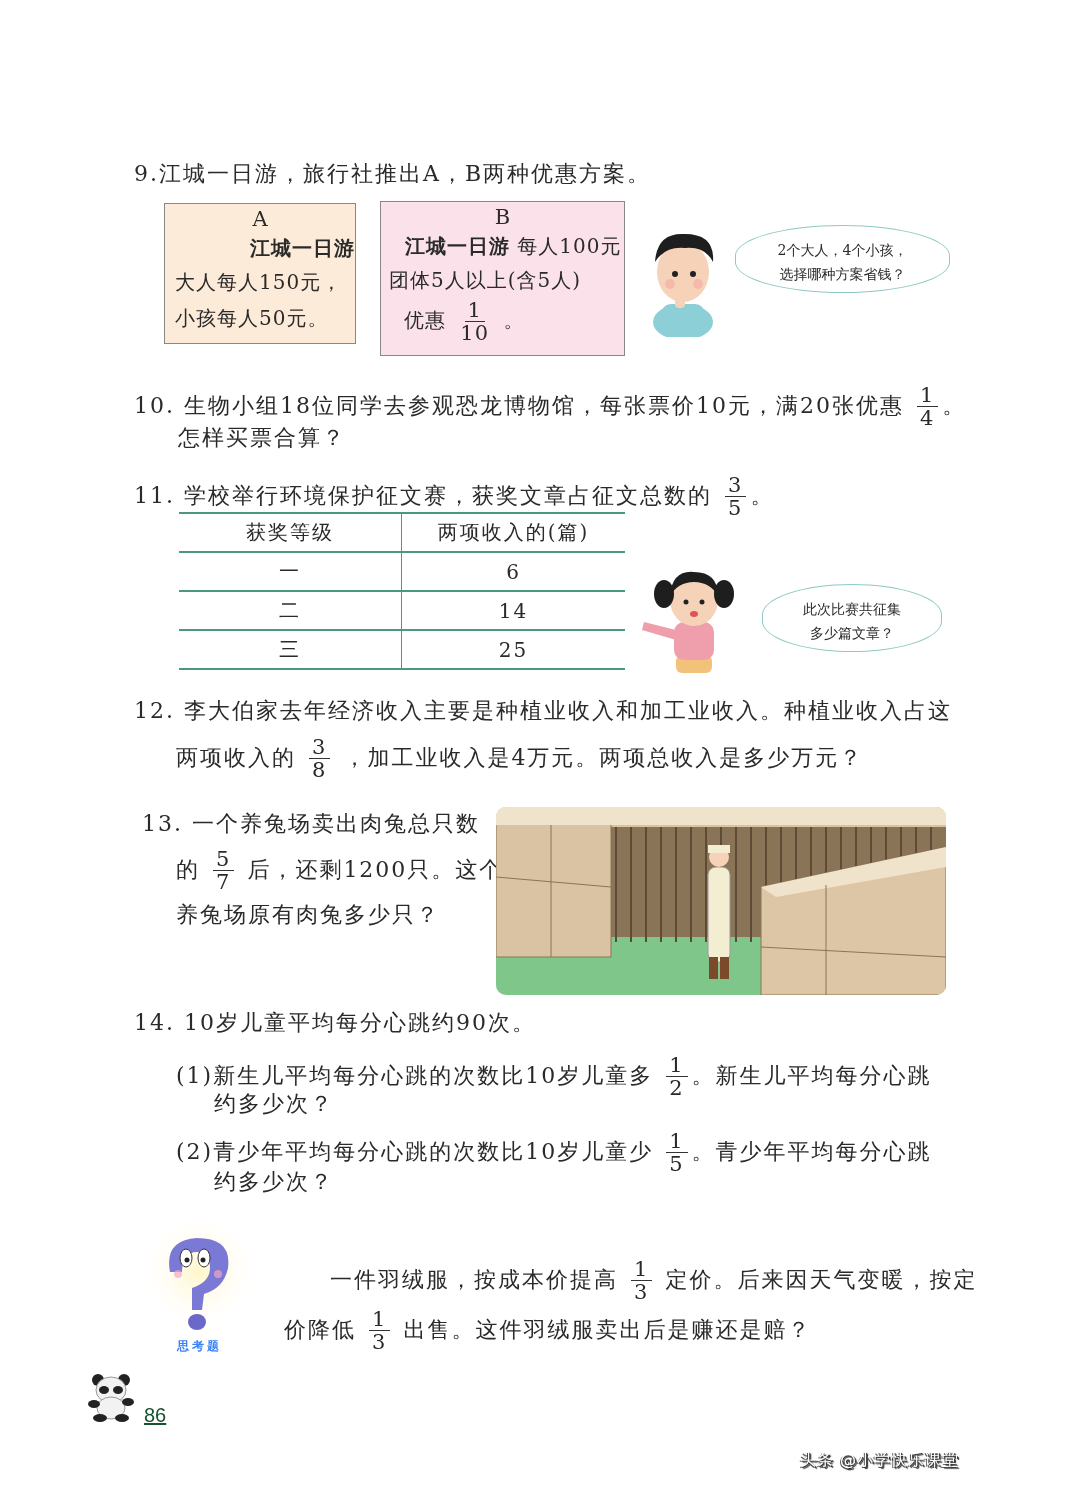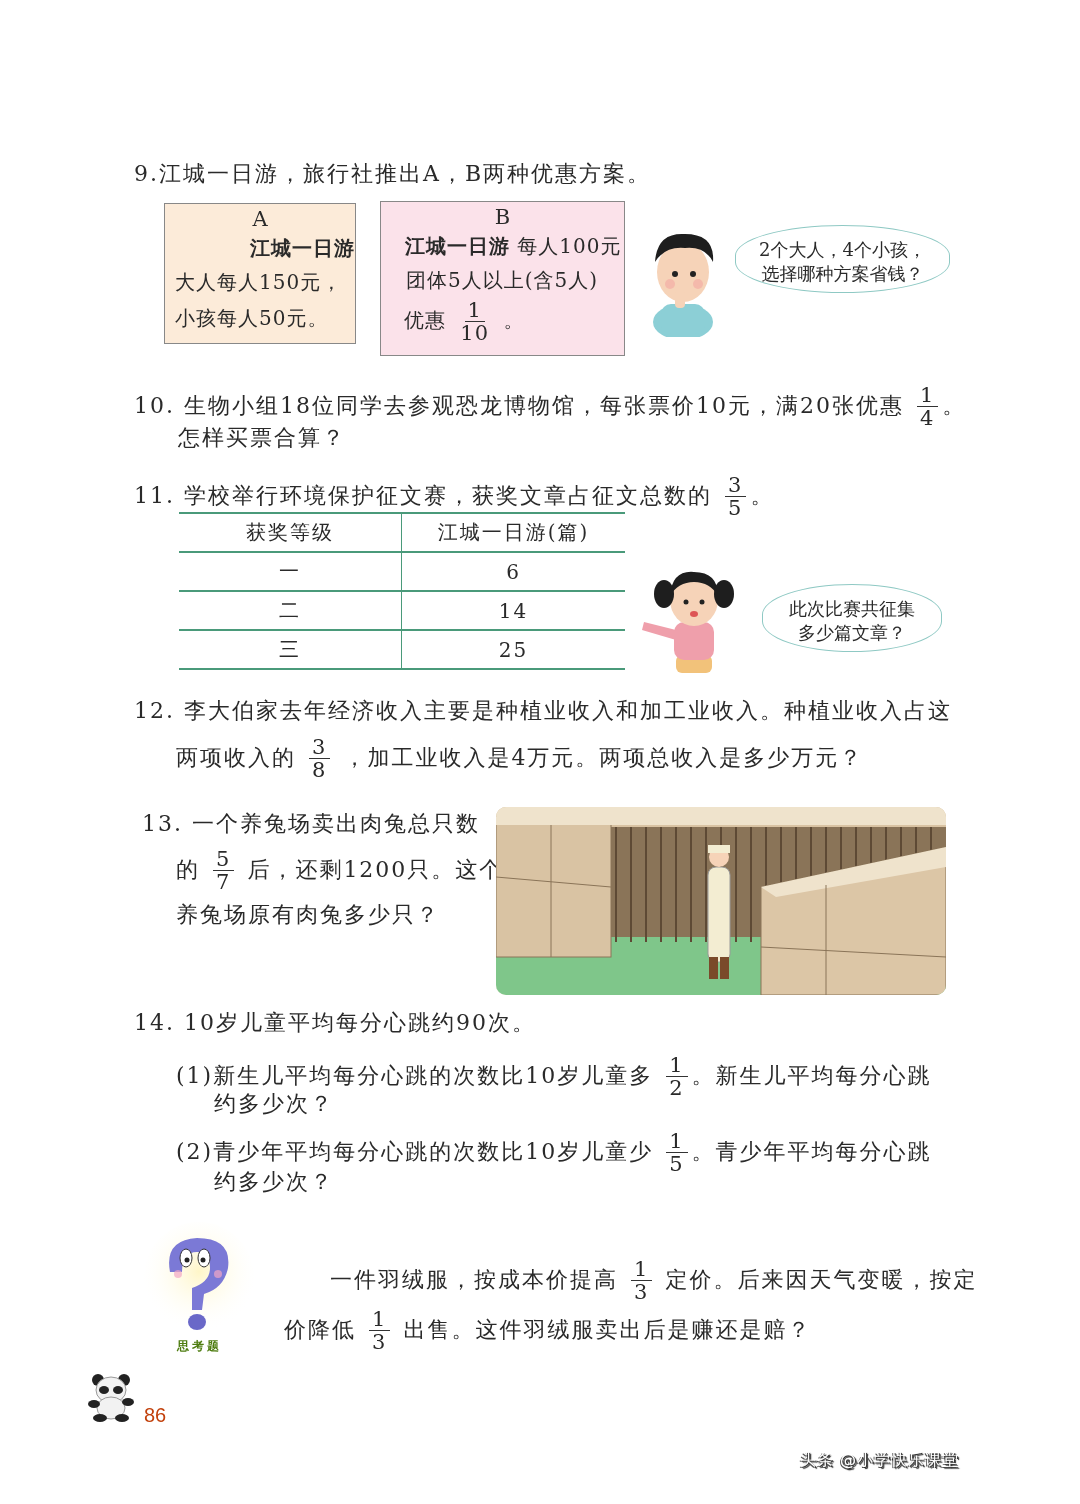--- a/index.html
+++ b/index.html
@@ -15,21 +15,21 @@
 
   
   .box { position:absolute; border:1.5px solid #888; box-sizing:border-box; }
   .boxA { left:164px; top:203px; width:192px; height:141px; background:#fcebd9; }
   .boxB { left:380px; top:201px; width:245px; height:155px; background:#fbe2ea; }
   .box .head { text-align:center; font-size:21px; line-height:26px; margin-top:2px; }
   .box .line { font-size:20px; line-height:36px; padding-left:10px; white-space:nowrap; letter-spacing:1px; }
 
   
   .bubble { position:absolute; background:#fff; border:1.5px solid #8fc9c4; border-radius:50% / 45%;
-            font-size:18px; line-height:24px; text-align:center; box-sizing:border-box; padding-top:12px; }
+            font-size:14px; line-height:24px; text-align:center; box-sizing:border-box; padding-top:12px; }
 
   
   .tbl { position:absolute; left:179px; top:512px; width:446px; border-collapse:collapse; }
   .tbl td { border-top:2px solid #4a9a7a; border-bottom:2px solid #4a9a7a; height:37px;
             text-align:center; font-size:20px; letter-spacing:2px; padding:0;margin-top:44px; }
   .tbl td:first-child { border-right:1.5px solid #4a9a7a; width:222px; }
 
   
   .char { position:absolute; }
 </style>
@@ -46,21 +46,21 @@
   <div class="line">大人每人150元，</div>
   <div class="line">小孩每人50元。</div>
 </div>
 
 <div class="box boxB">
   <div class="head">B</div>
   <div class="line" style="line-height:32px;padding-left:24px;">
     <span class="bold">江城一日游</span>
     <span>每人100元</span>
   </div>
-  <div class="line" style="padding-left:25px;">团体5人以上(含5人)</div>
+  <div class="line" style="padding-left:8px;">团体5人以上(含5人)</div>
   <div class="line" style="padding-left:23px;line-height:44px;">
     <span>优惠</span>
     <span class="frac">
         <span class="num">1</span>
         <span class="den">10</span>
       </span>
     <span>。</span>
   </div>
 </div>
 
@@ -98,21 +98,21 @@
   <span class="frac">
       <span class="num">3</span>
       <span class="den">5</span>
     </span><span>。</span>
 </div>
 
 <table class="tbl">
   <tbody>
       <tr>
     <td>获奖等级</td>
-    <td>江城一日游(篇)</td>
+    <td>两项收入的(篇)</td>
   </tr>
   <tr>
     <td>一</td>
     <td>6</td>
   </tr>
   <tr>
     <td>二</td>
     <td>14</td>
   </tr>
   <tr>
@@ -249,21 +249,21 @@
     <ellipse cx="57" cy="55" rx="55" ry="55" fill="url(#glow)"></ellipse>
     <path d="M28 50 Q22 18 55 16 Q90 16 86 46 Q82 66 62 72 L60 88 L50 88 L50 66 Q68 60 68 46 Q68 30 55 30 Q40 30 40 50Z" fill="#7b79d6"></path>
     <ellipse cx="55" cy="100" rx="9" ry="8" fill="#6a68c8"></ellipse>
     <ellipse cx="44" cy="36" rx="6" ry="9" fill="#fff" stroke="#333"></ellipse>
     <ellipse cx="62" cy="36" rx="6" ry="9" fill="#fff" stroke="#333"></ellipse>
     <circle cx="45" cy="38" r="2.5" fill="#222"></circle>
       <circle cx="61" cy="38" r="2.5" fill="#222"></circle>
     <circle cx="36" cy="52" r="4" fill="#f2a7c4" opacity=".7"></circle>
       <circle cx="76" cy="52" r="4" fill="#f2a7c4" opacity=".7"></circle>
   </svg>
-  <div style="position:absolute;left:0;top:116px;width:115px;text-align:center;font-size:12px;font-weight:bold;color:#4d7c0f;font-family:'DejaVu Sans',sans-serif;letter-spacing:3px;">思考题</div>
+  <div style="position:absolute;left:0;top:116px;width:115px;text-align:center;font-size:12px;font-weight:bold;color:#3b82f6;font-family:'DejaVu Sans',sans-serif;letter-spacing:3px;">思考题</div>
 </div>
 
 <div class="abs txt" style="left:330px;top:1258px;">
   <span>一件羽绒服，按成本价提高</span>
   <span class="frac">
       <span class="num">1</span>
       <span class="den">3</span>
     </span>
   <span>定价。后来因天气变暖，按定</span>
 </div>
@@ -283,16 +283,16 @@
     <ellipse cx="23" cy="18" rx="15" ry="13" fill="#f2f2f2" stroke="#999"></ellipse>
     <ellipse cx="16" cy="18" rx="5" ry="4" fill="#222"></ellipse>
       <ellipse cx="30" cy="18" rx="5" ry="4" fill="#222"></ellipse>
     <ellipse cx="23" cy="36" rx="14" ry="11" fill="#f2f2f2" stroke="#999"></ellipse>
     <ellipse cx="6" cy="32" rx="6" ry="4" fill="#222"></ellipse>
       <ellipse cx="40" cy="30" rx="6" ry="4" fill="#222"></ellipse>
     <ellipse cx="12" cy="46" rx="7" ry="4" fill="#222"></ellipse>
       <ellipse cx="34" cy="46" rx="7" ry="4" fill="#222"></ellipse>
   </svg>
 </div>
-<div class="abs" style="left:144px;top:1404px;font-family:'Liberation Sans',sans-serif;font-size:20px;color:#c2410c;">86</div>
+<div class="abs" style="left:144px;top:1404px;font-family:'Liberation Sans',sans-serif;font-size:20px;color:#14532d;text-decoration:underline;">86</div>
 
 <div class="abs" style="left:800px;top:1450px;font-family:'DejaVu Sans',sans-serif;font-size:16px;color:#ffffff;
             text-shadow:1px 1px 0 #333,-1px 1px 0 #555,2px 2px 1px #222;letter-spacing:1px;white-space:nowrap;">头条 @小学快乐课堂</div>
 
 </body></html>

